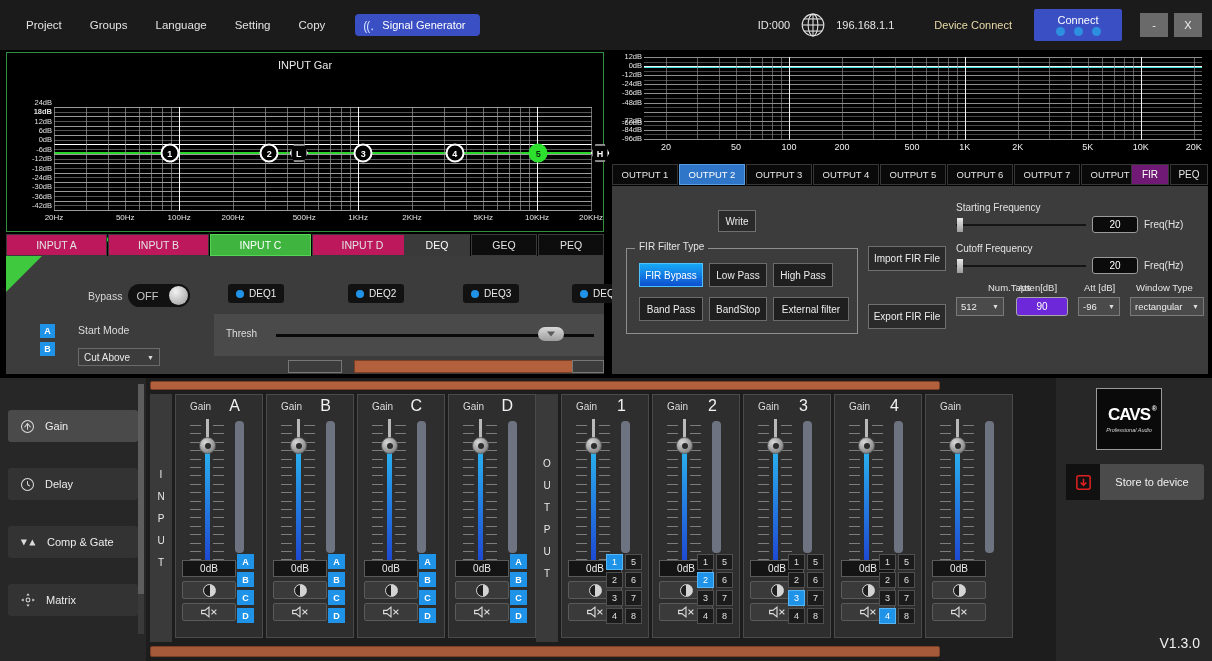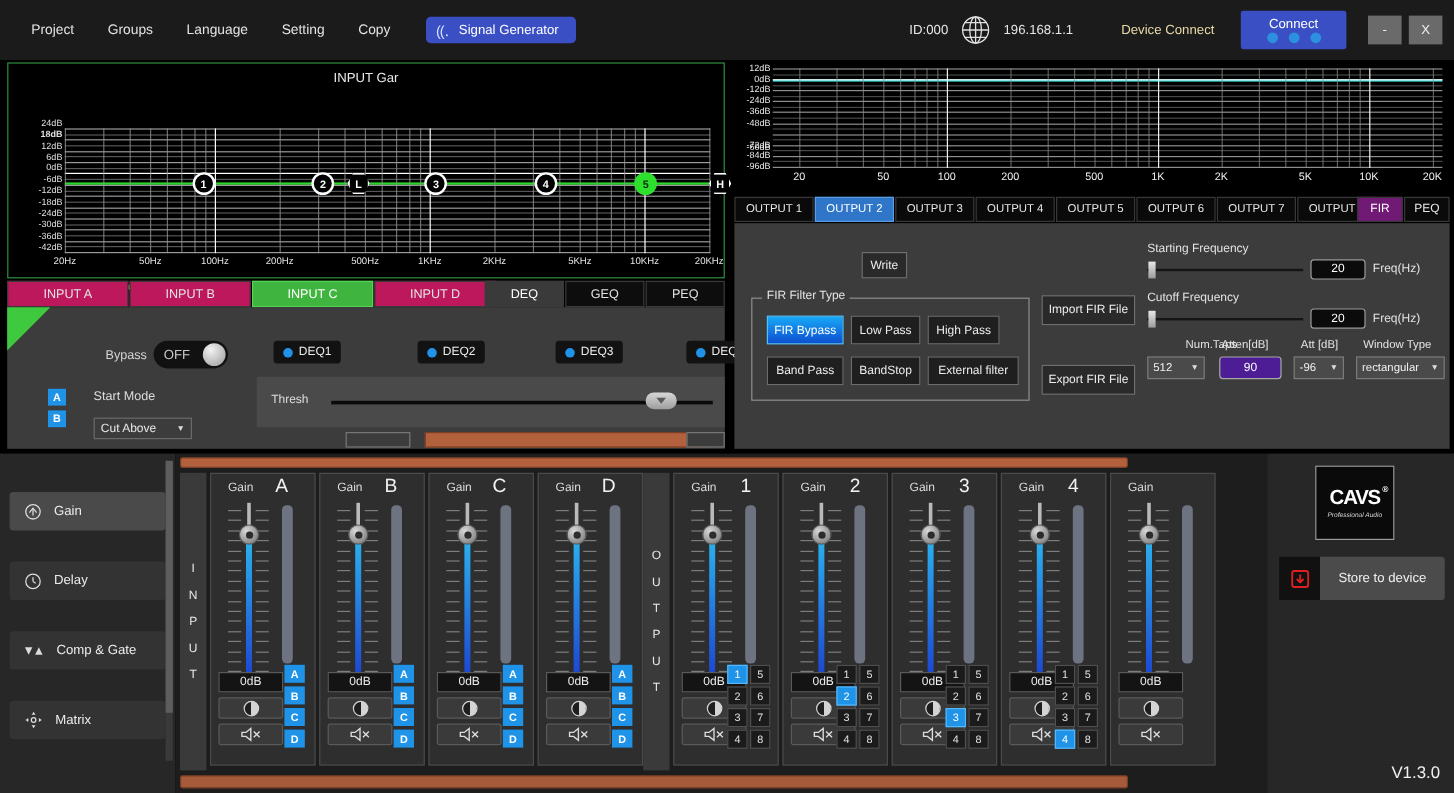--- a/index.html
+++ b/index.html
@@ -278,21 +278,21 @@
 
   #taps-row { position: absolute; left: 344px; top: 96px; width: 248px; }
   #taps-heads { display: flex; font-size: 9.5px; color: #e4e4e4; margin-bottom: 4px; }
   #taps-fields { display: flex; align-items: center; }
   .tp-sel {
     height: 19px; background: #4a4a4a; border: 1px solid #7a7a7a;
     display: flex; align-items: center; justify-content: space-between;
     padding: 0 4px; font-size: 9.5px; color: #efefef; cursor: pointer;
   }
   .tp-inp {
-    height: 19px; background: #4c1d95; border: 1px solid #a8a8a8; border-radius: 3px;
+    height: 19px; background: #6d28d9; border: 1px solid #a8a8a8; border-radius: 3px;
     display: flex; align-items: center; justify-content: center;
     font-size: 10px; color: #fff;
   }
   .caret { font-size: 7px; color: #ddd; margin-left: 3px; }
 
   
   #sidebar {
     position: absolute; left: 0; top: 378px; width: 146px; height: 283px;
     background: #272727;
   }

